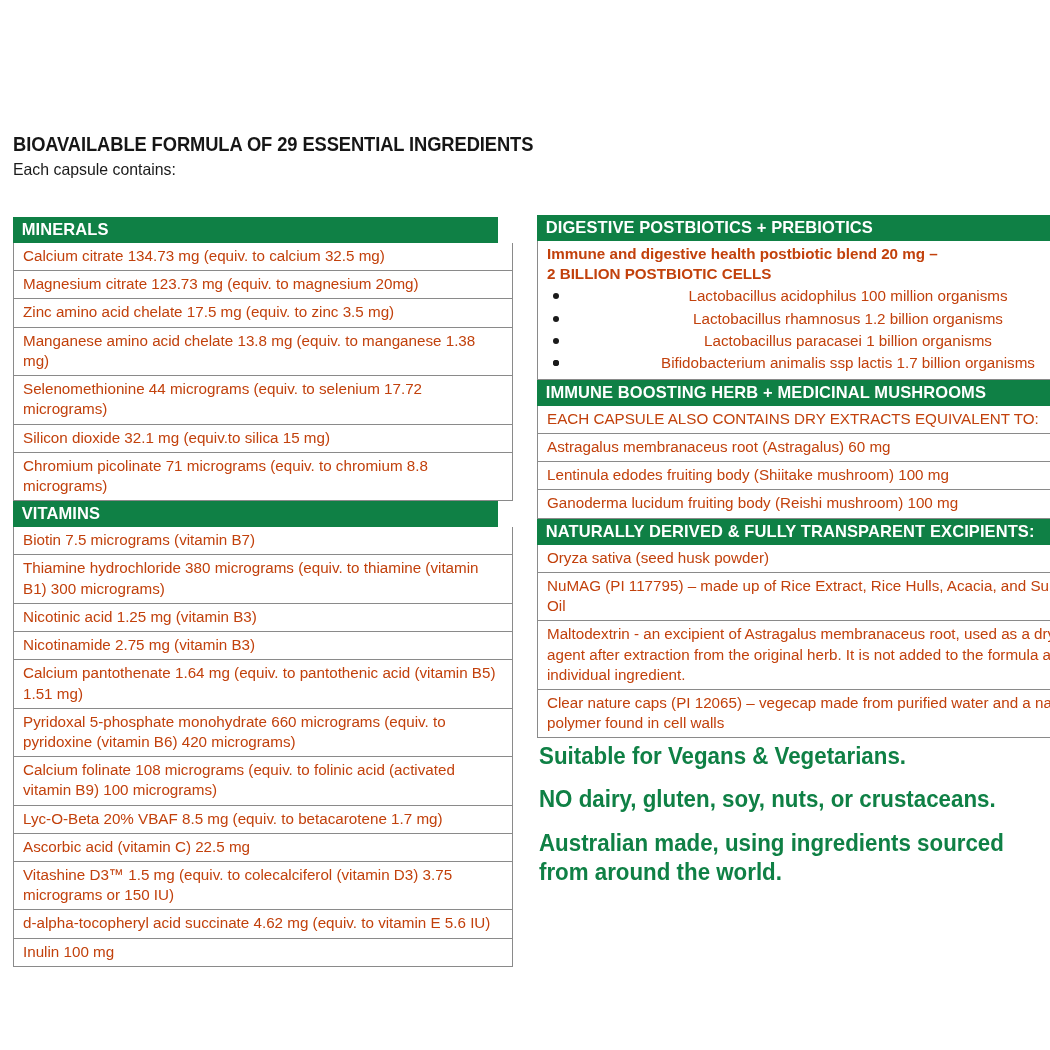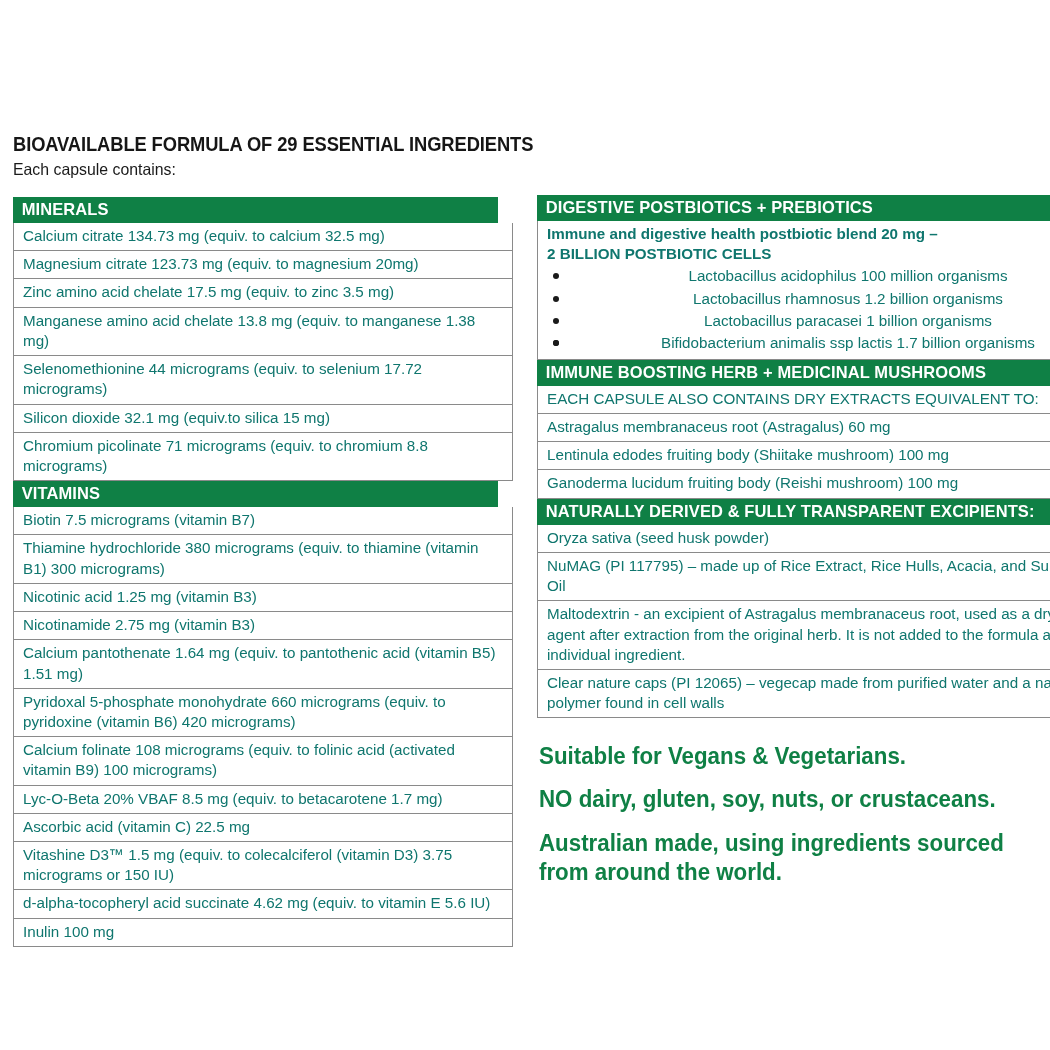--- a/index.html
+++ b/index.html
@@ -39,20 +39,21 @@
     color: #1a1a1a;
     margin: 4px 0 0 0;
     transform: scaleX(0.96);
     transform-origin: left center;
   }
 
   
   .panel {
     position: absolute;
     box-sizing: border-box;
+    margin-top: 20px;
   }
   .panel-left  { left: 13px;  top: 197px; width: 500px; }
   .panel-right { left: 537px; top: 195px; width: 585px; }
 
   .sect-header {
     background: #0f8045;
     color: #ffffff;
     font-family: "Liberation Sans Narrow", "Liberation Sans", sans-serif;
     font-weight: bold;
     font-size: 17px;
@@ -67,21 +68,21 @@
     transform-origin: left center;
   }
 
   .row {
     border: 1px solid #8a8a8a;
     border-top: none;
     box-sizing: border-box;
     padding: 3px 8px 4px 9px;
     font-size: 15.2px;
     line-height: 1.33;
-    color: #0f766e;
+    color: #c2410c;
     background: #ffffff;
   }
   .sect-header + .row { border-top: none; }
 
   
   .blend-line { margin: 0; font-weight: bold; }
   .bullets {
     list-style: none;
     margin: 1px 0 0 0;
     padding: 0;

